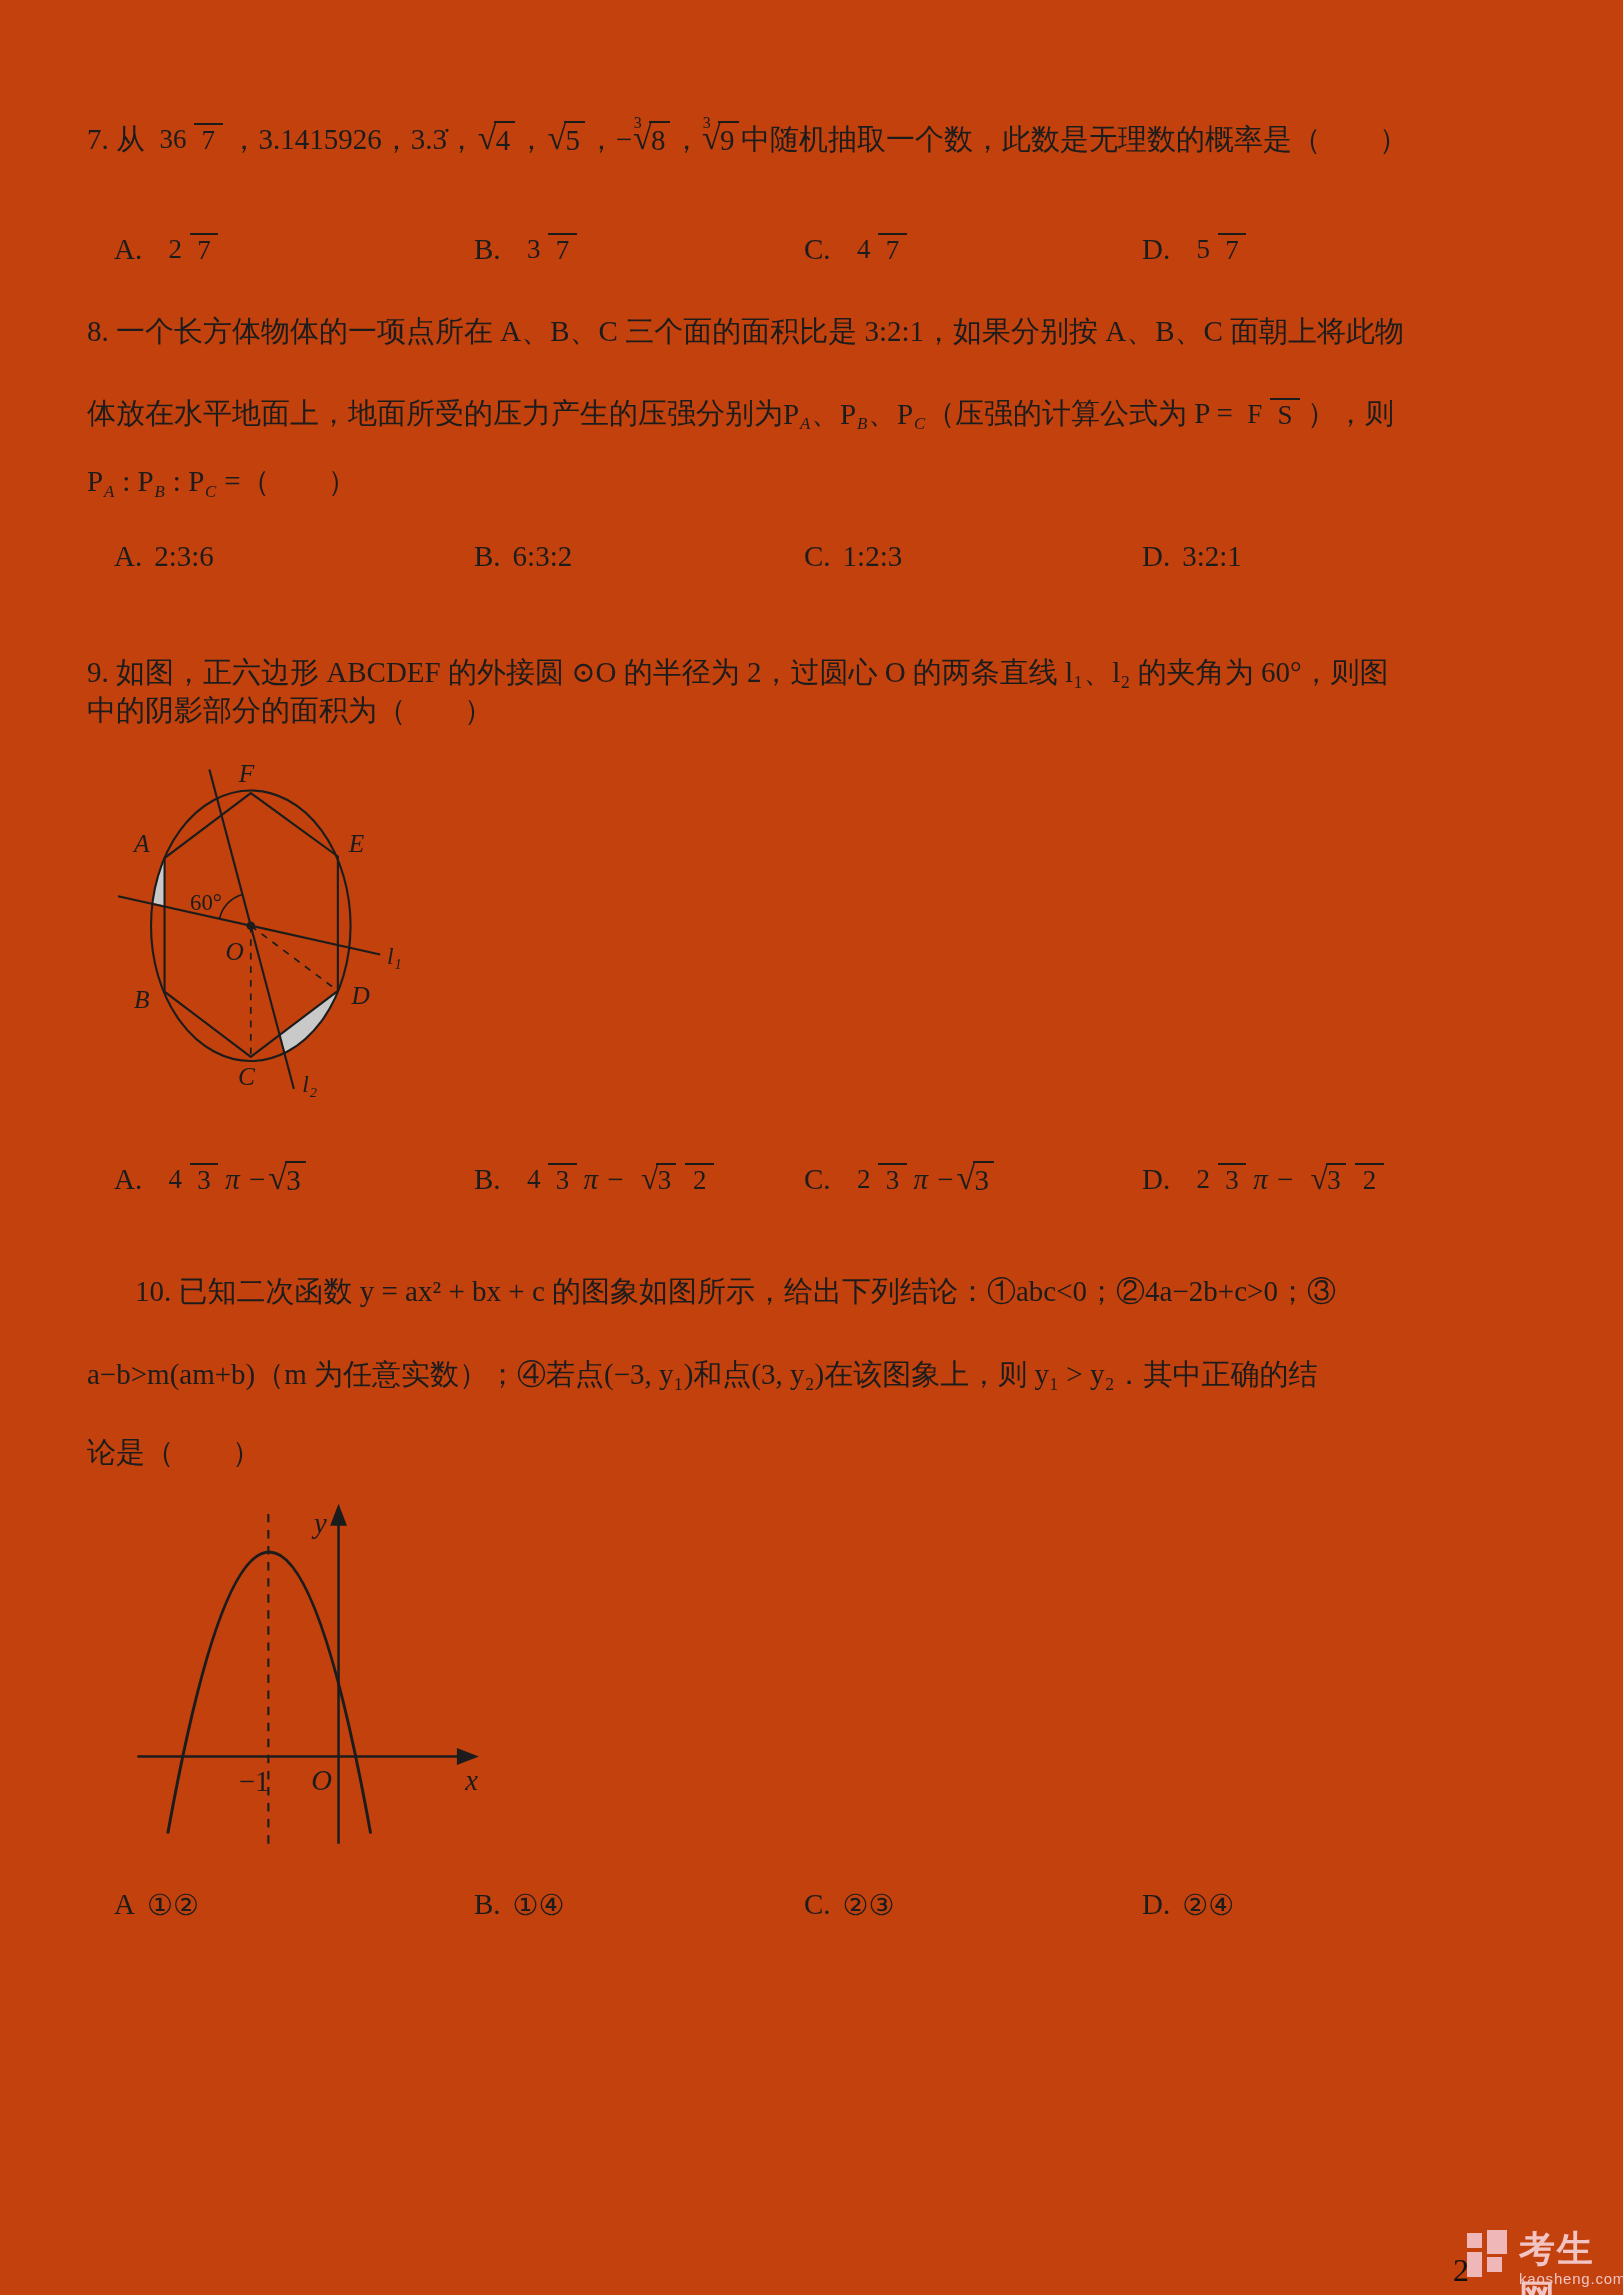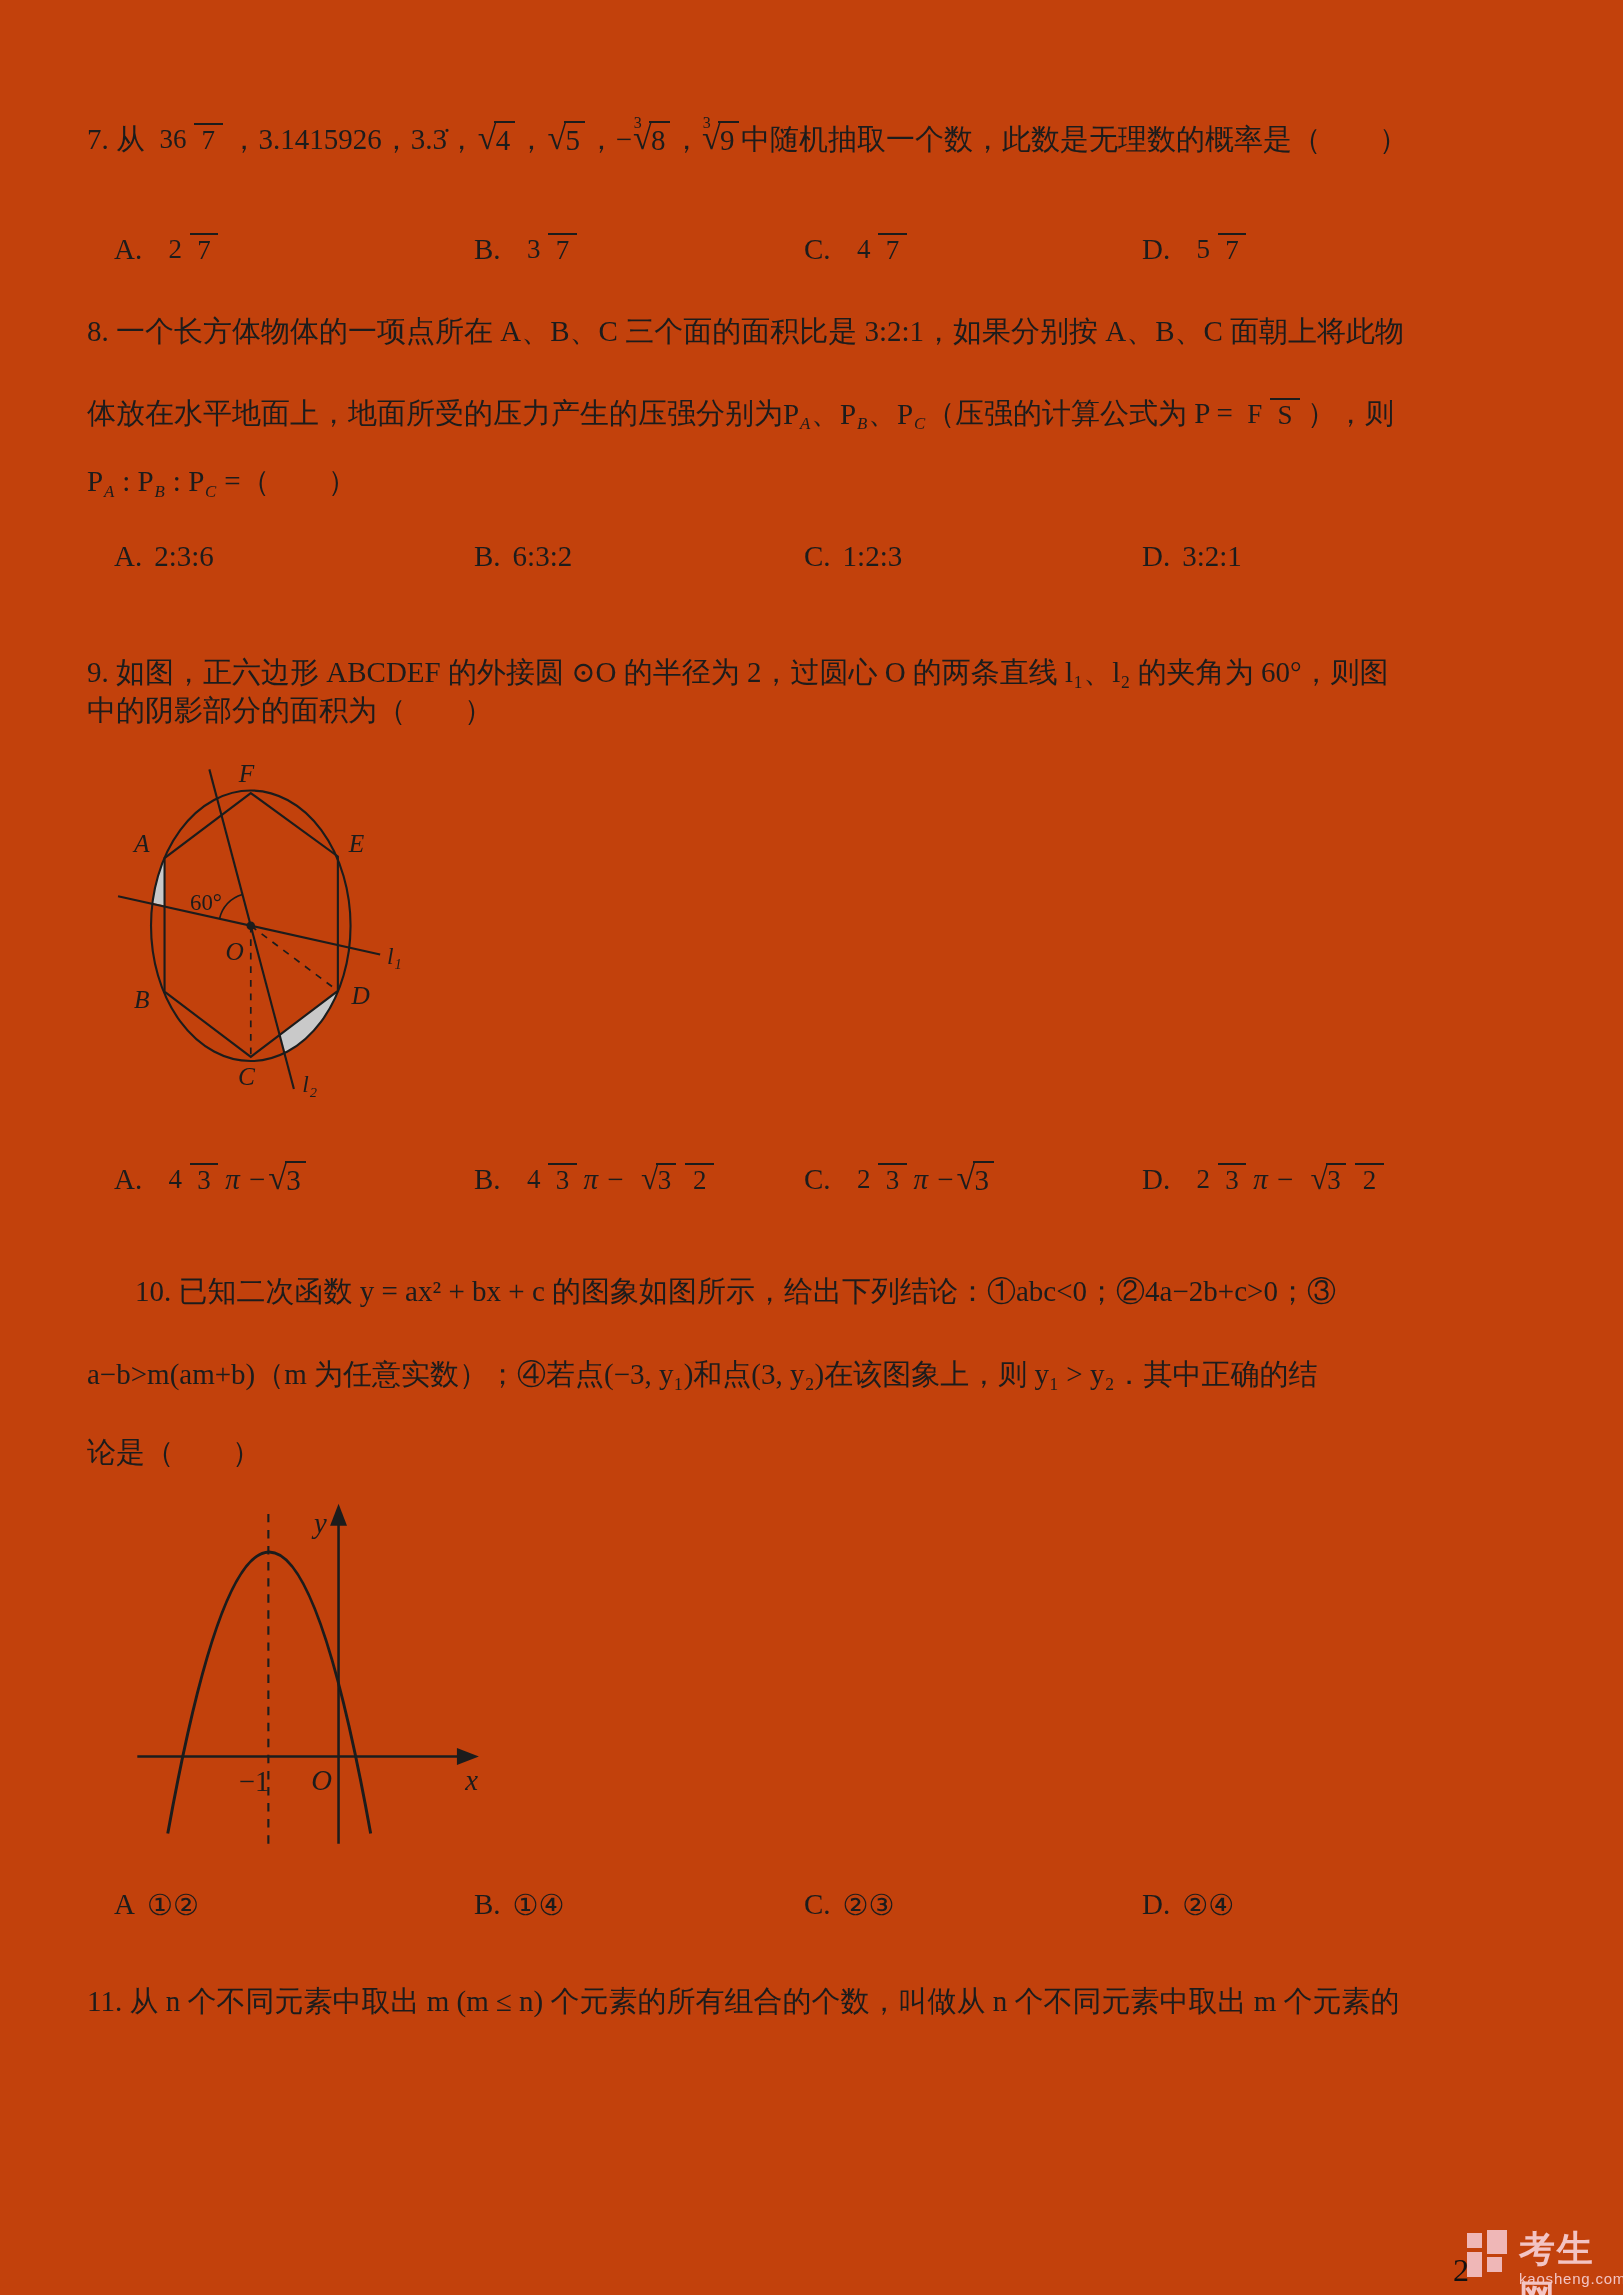--- a/index.html
+++ b/index.html
@@ -220,23 +220,20 @@
       <span class="optlabel">B.</span><span class="cjk-fallback">①④</span>
     </div>
     <div class="opt opt-c" style="height:41px">
       <span class="optlabel">C.</span><span class="cjk-fallback">②③</span>
     </div>
     <div class="opt opt-d" style="height:41px">
       <span class="optlabel">D.</span><span class="cjk-fallback">②④</span>
     </div>
   </div>
 
-  <div class="line" style="top:1980px;height:44px;">
-    <span>11. 从 n 个不同元素中取出 m (m ≤ n) 个元素的所有组合的个数，叫做从 n 个不同元素中取出 m 个元素的</span>
-  </div>
 
   <div id="watermark">
     <div>
       <div class="wm-block" style="left:0;top:10px;width:15px;height:15px;"></div>
       <div class="wm-block" style="left:0;top:29px;width:15px;height:25px;"></div>
       <div class="wm-block" style="left:20px;top:6.8px;width:20px;height:24px;"></div>
       <div class="wm-block" style="left:20px;top:34px;width:15px;height:15px;"></div>
     </div>
     <div id="wm-brand">考生网</div>
     <div id="wm-domain">kaosheng.com</div>

